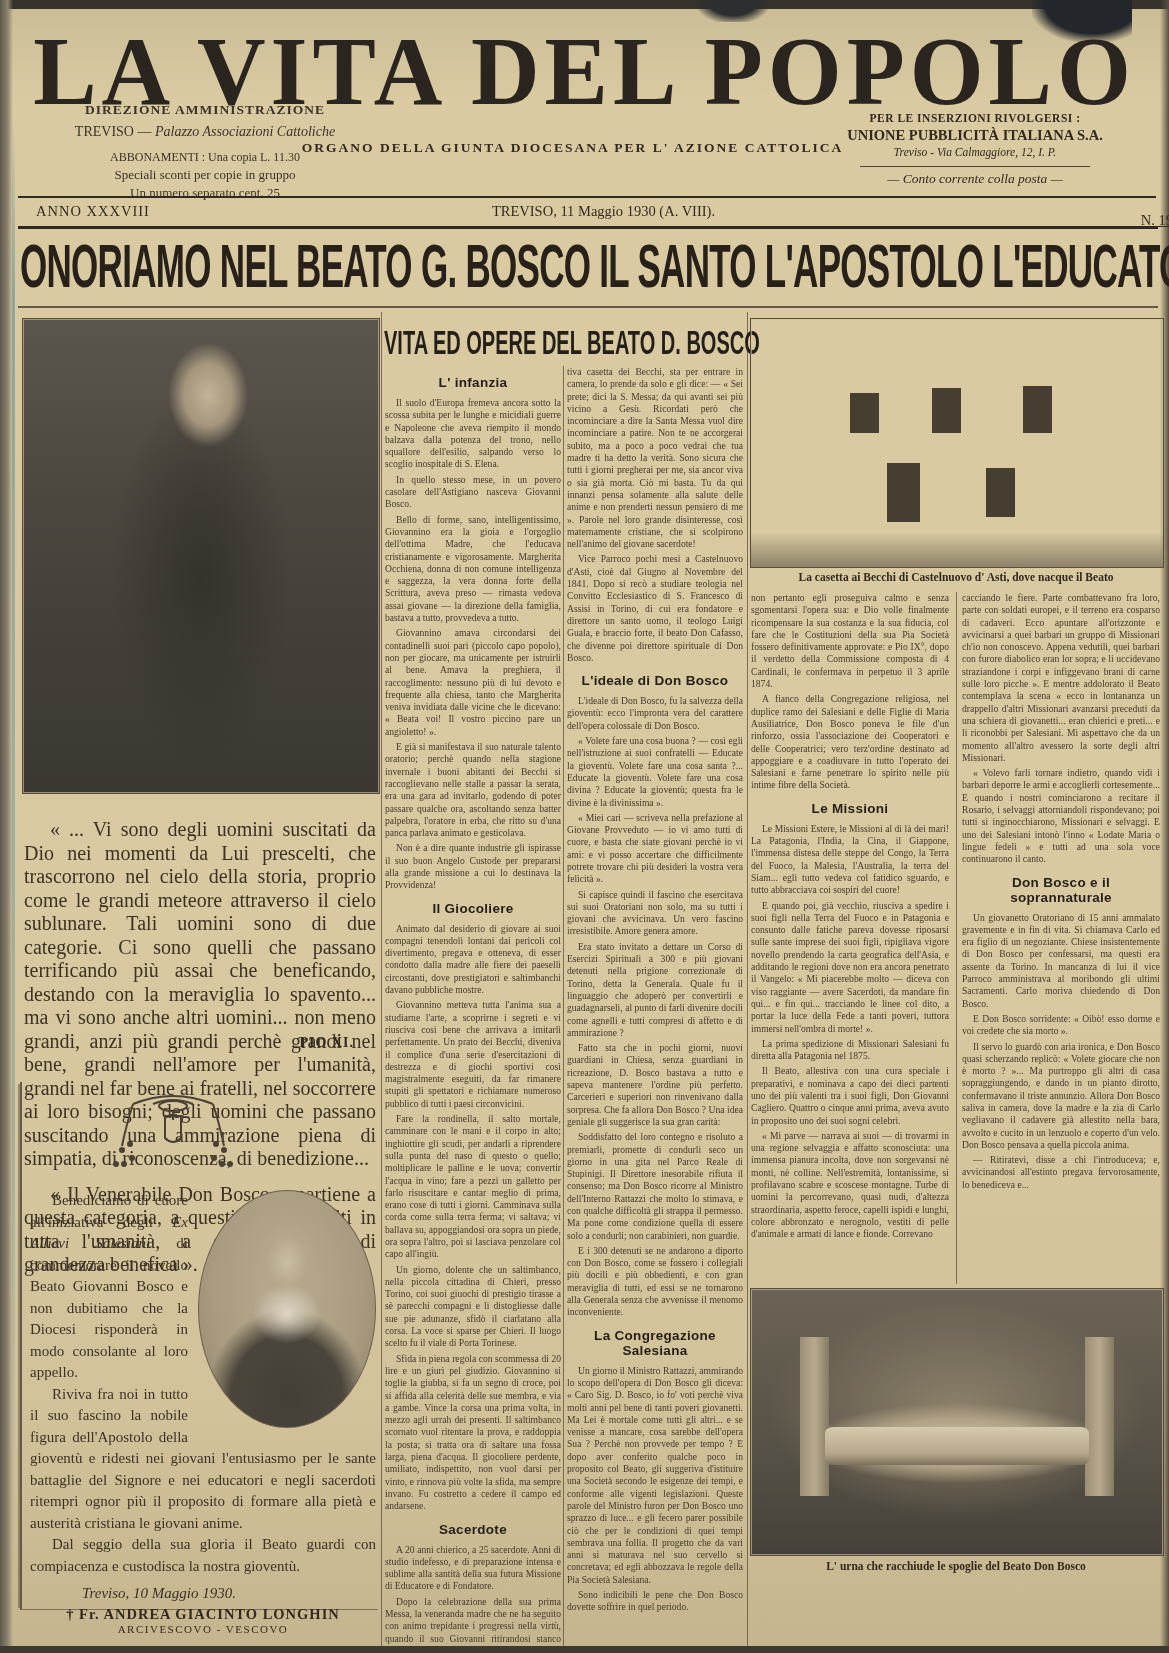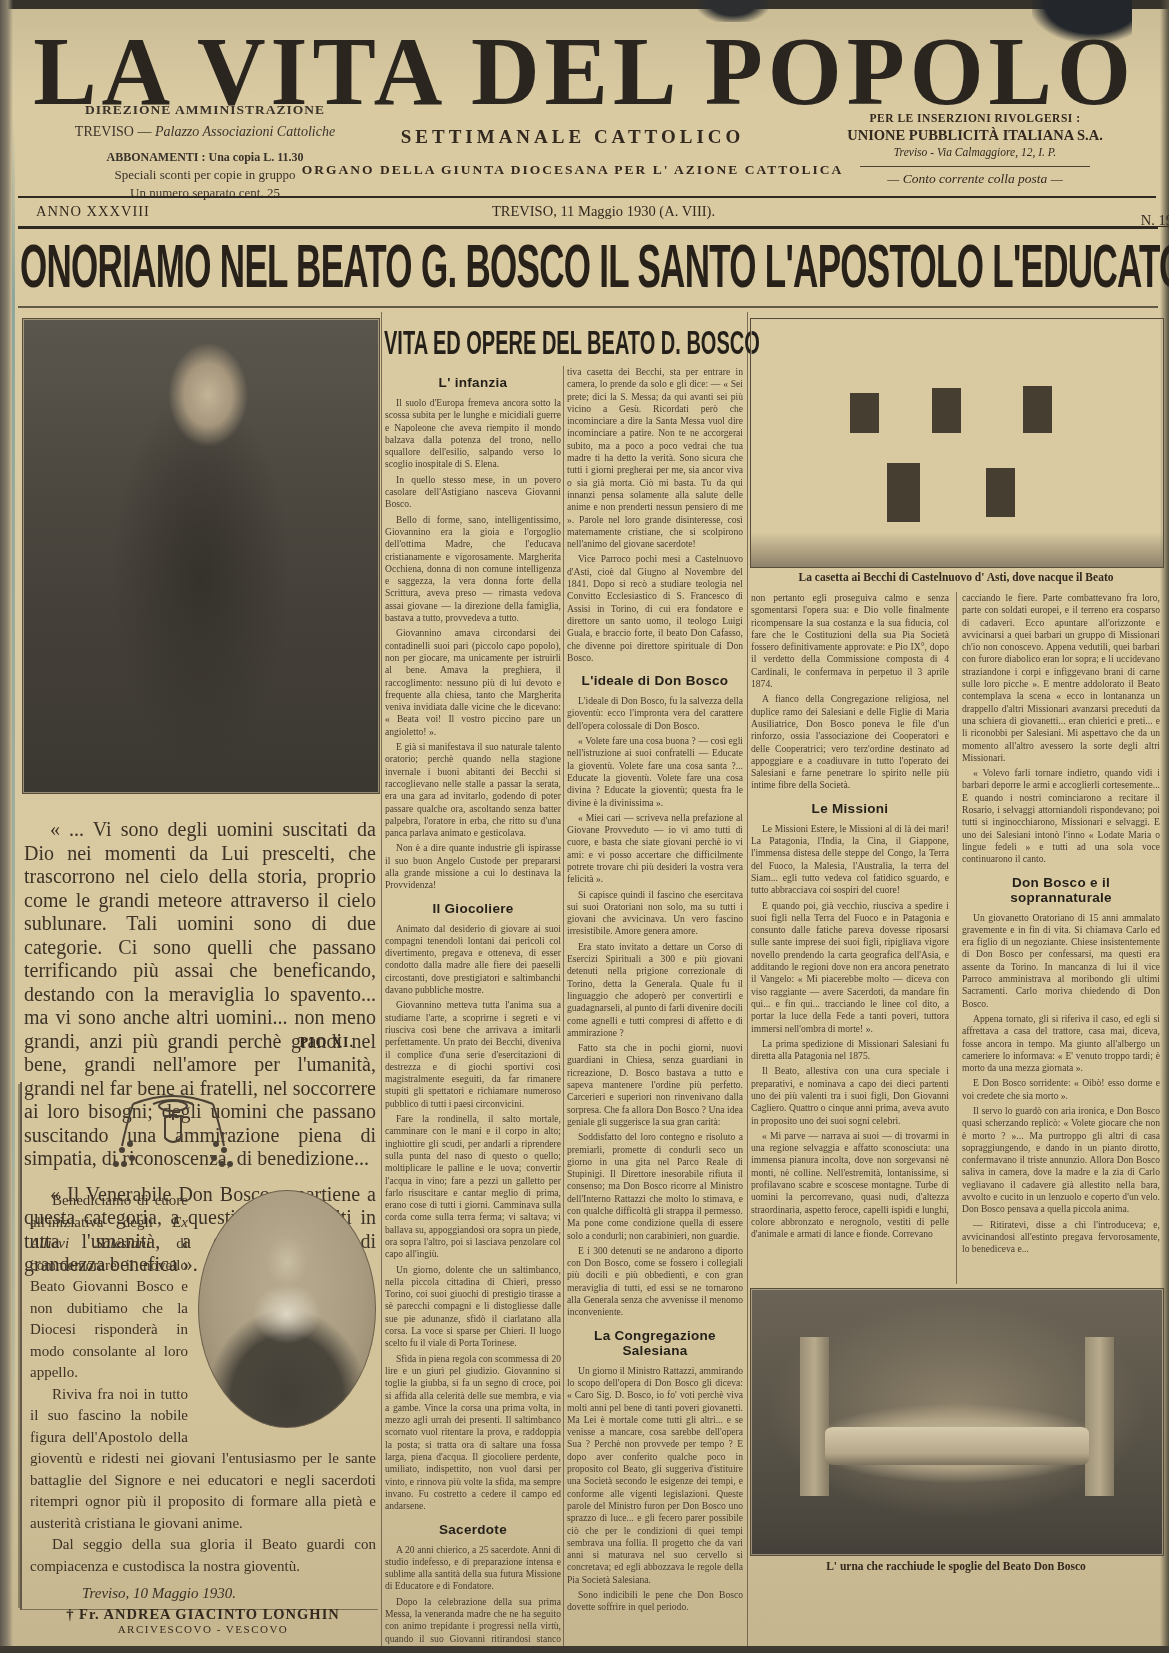--- a/index.html
+++ b/index.html
@@ -16,21 +16,21 @@
   .blob-tc{left:698px;top:0;width:70px;height:22px;background:radial-gradient(ellipse at 50% 0%,#2c2e30 50%,rgba(44,46,48,0) 80%);}
   .cyanline{left:12px;top:120px;width:3px;height:1460px;background:linear-gradient(180deg,rgba(90,140,150,.0),rgba(80,140,155,.55) 12%,rgba(80,140,155,.35) 70%,rgba(80,140,155,0));}
   
   .mast-title{position:absolute;left:0;top:16px;width:1169px;text-align:center;
     font-family:"Liberation Serif",serif;font-weight:bold;font-size:95px;letter-spacing:5px;
     color:#2a251e;transform:scaleY(1.02);white-space:nowrap;}
   .mast-left{position:absolute;left:30px;top:102px;width:350px;text-align:center;color:#3a332a;}
   .mast-left .l1{font-weight:bold;font-size:13.5px;letter-spacing:1px;text-align:center;}
   .mast-left .l2{font-size:14px;margin-top:6px;}
   .mast-left .l2 em{font-style:italic;}
-  .mast-left .l3{font-weight:bold;font-size:12px;margin-top:10px;}
+  .mast-left .l3{font-weight:normal;font-size:12px;margin-top:10px;}
   .mast-left .l4,.mast-left .l5{font-size:13px;margin-top:2px;}
   .mast-center{position:absolute;left:290px;top:126px;width:565px;text-align:center;color:#33291f;}
   .mast-center .s1{font-size:19px;letter-spacing:4px;font-weight:bold;font-family:"Liberation Serif",serif;}
   .mast-center .s2{font-size:13.5px;letter-spacing:2px;margin-top:14px;font-weight:bold;}
   .mast-right{position:absolute;left:800px;top:112px;width:350px;text-align:center;color:#33291f;}
   .mast-right .r1{font-size:11.5px;font-weight:bold;letter-spacing:.5px;}
   .mast-right .r2{font-size:14.5px;font-weight:bold;margin-top:3px;}
   .mast-right .r3{font-size:11.5px;font-style:italic;margin-top:2px;}
   .mast-right .rule{width:230px;height:1px;background:#4a4034;margin:8px auto 4px;}
   .mast-right .r4{font-size:13.5px;font-style:italic;}
@@ -127,21 +127,20 @@
     <div class="l2">
       <span>TREVISO  —</span>
       <em>Palazzo Associazioni Cattoliche</em>
     </div>
     <div class="l3">ABBONAMENTI : Una copia L. 11.30</div>
     <div class="l4">Speciali sconti per copie in gruppo</div>
     <div class="l5">Un numero separato cent. 25</div>
   </div>
 
   <div class="mast-center">
-    <div class="s1">SETTIMANALE CATTOLICO</div>
     <div class="s2">ORGANO DELLA GIUNTA DIOCESANA PER L' AZIONE CATTOLICA</div>
   </div>
 
   <div class="mast-right">
     <div class="r1">PER LE INSERZIONI RIVOLGERSI :</div>
     <div class="r2">UNIONE PUBBLICITÀ ITALIANA S.A.</div>
     <div class="r3">Treviso - Via Calmaggiore, 12, I. P.</div>
     <div class="rule"></div>
     <div class="r4">— Conto corrente colla posta —</div>
   </div>
@@ -262,21 +261,20 @@
       <p class="col-para">E quando poi, già vecchio, riusciva a spedire i suoi figli nella Terra del Fuoco e in Patagonia e consunto dalle fatiche pareva dovesse riposarsi sulle sante imprese dei suoi figli, ripigliava vigore novello prendendo la carta geografica dell'Asia, e additando le regioni dove non era ancora penetrato il Vangelo: « Mi piacerebbe molto — diceva con viso raggiante — avere Sacerdoti, da mandare fin qui... e fin qui... tracciando le linee col dito, a portar la luce della Fede a tanti poveri, tuttora immersi nell'ombra di morte! ».</p>
       <p class="col-para">La prima spedizione di Missionari Salesiani fu diretta alla Patagonia nel 1875.</p>
       <p class="col-para">Il Beato, allestiva con una cura speciale i preparativi, e nominava a capo dei dieci partenti uno dei più valenti tra i suoi figli, Don Giovanni Cagliero. Quattro o cinque anni prima, aveva avuto in proposito uno dei suoi sogni celebri.</p>
       <p class="col-para">« Mi parve — narrava ai suoi — di trovarmi in una regione selvaggia e affatto sconosciuta: una immensa pianura incolta, dove non sorgevansi nè monti, nè colline. Nell'estremità, lontanissime, si profilavano scabre e scoscese montagne. Turbe di uomini la percorrevano, quasi nudi, d'altezza straordinaria, aspetto feroce, capelli ispidi e lunghi, colore abbronzato e nerognolo, vestiti di pelle d'animale e armati di lance e fionde. Correvano</p>
     </div>
   <div class="col colD">
       <p class="col-para cont">cacciando le fiere. Parte combattevano fra loro, parte con soldati europei, e il terreno era cosparso di cadaveri. Ecco apuntare all'orizzonte e avvicinarsi a quei barbari un gruppo di Missionari ch'io non conoscevo. Appena vedutili, quei barbari con furore diabolico eran lor sopra; e li uccidevano straziandone i corpi e infiggevano brani di carne sulle loro picche ». E mentre addolorato il Beato contemplava la scena « ecco in lontananza un drappello d'altri Missionari avanzarsi preceduti da una schiera di giovanetti... eran chierici e preti... e li riconobbi per Salesiani. Mi aspettavo che da un momento all'altro avessero la sorte degli altri Missionari.</p>
       <p class="col-para">« Volevo farli tornare indietro, quando vidi i barbari deporre le armi e accoglierli cortesemente... E quando i nostri cominciarono a recitare il Rosario, i selvaggi attorniandoli rispondevano; poi tutti si inginocchiarono, Missionari e selvaggi. E uno dei Salesiani intonò l'inno « Lodate Maria o lingue fedeli » e tutti ad una sola voce continuarono il canto.</p>
       <h3 class="col-heading">Don Bosco e il soprannaturale</h3>
       <p class="col-para">Un giovanetto Oratoriano di 15 anni ammalato gravemente e in fin di vita. Si chiamava Carlo ed era figlio di un negoziante. Chiese insistentemente di Don Bosco per confessarsi, ma questi era assente da Torino. In mancanza di lui il vice Parroco amministrava al moribondo gli ultimi Sacramenti. Carlo moriva chiedendo di Don Bosco.</p>
-      <p class="col-para">Appena tornato, gli si riferiva il caso, ed egli si affrettava a casa del trattore, casa mai, diceva, fosse ancora in tempo. Ma giunto all'albergo un cameriere lo informava: « E' venuto troppo tardi; è morto da una mezza giornata ».</p>
       <p class="col-para">E Don Bosco sorridente: « Oibò! esso dorme e voi credete che sia morto ».</p>
       <p class="col-para">Il servo lo guardò con aria ironica, e Don Bosco quasi scherzando replicò: « Volete giocare che non è morto ? »... Ma purtroppo gli altri di casa sopraggiungendo, e dando in un pianto dirotto, confermavano il triste annunzio. Allora Don Bosco saliva in camera, dove la madre e la zia di Carlo vegliavano il cadavere già allestito nella bara, avvolto e cucito in un lenzuolo e coperto d'un velo. Don Bosco pensava a quella piccola anima.</p>
       <p class="col-para">— Ritiratevi, disse a chi l'introduceva; e, avvicinandosi all'estinto pregava fervorosamente, lo benediceva e...</p>
     </div>
 
   <div class="photo photo-urna">
     <div class="urna-col" style="left:12%;"></div>
     <div class="urna-col" style="left:81%;"></div>
     <div class="urna-band"></div>
   </div>

